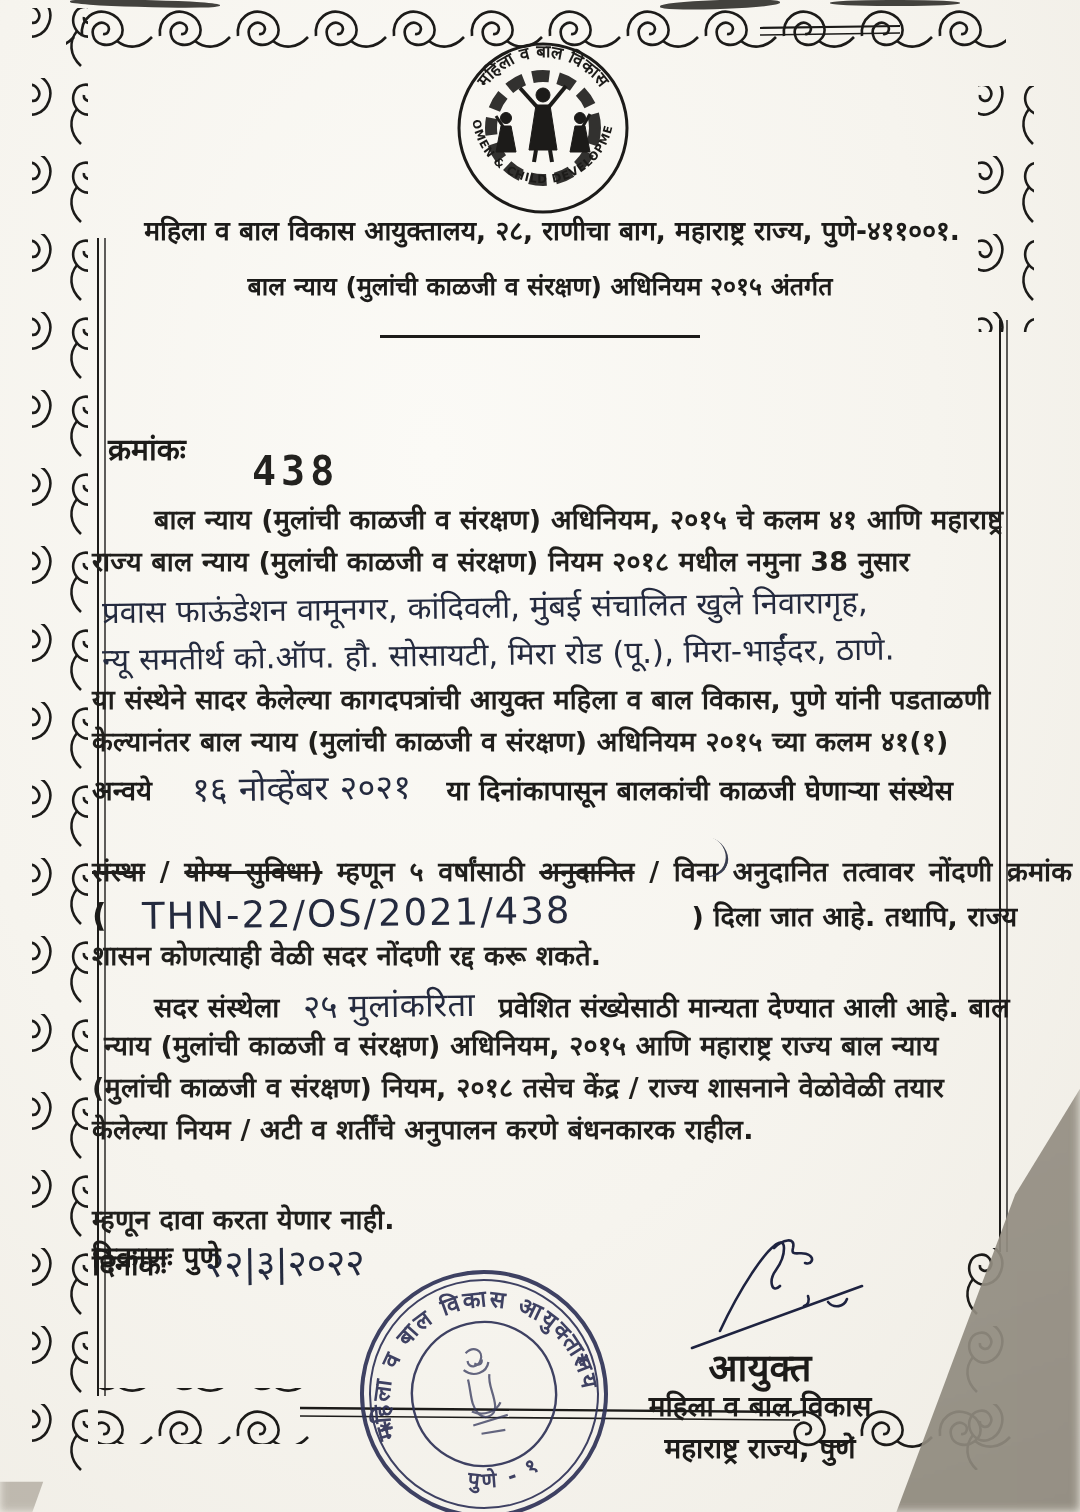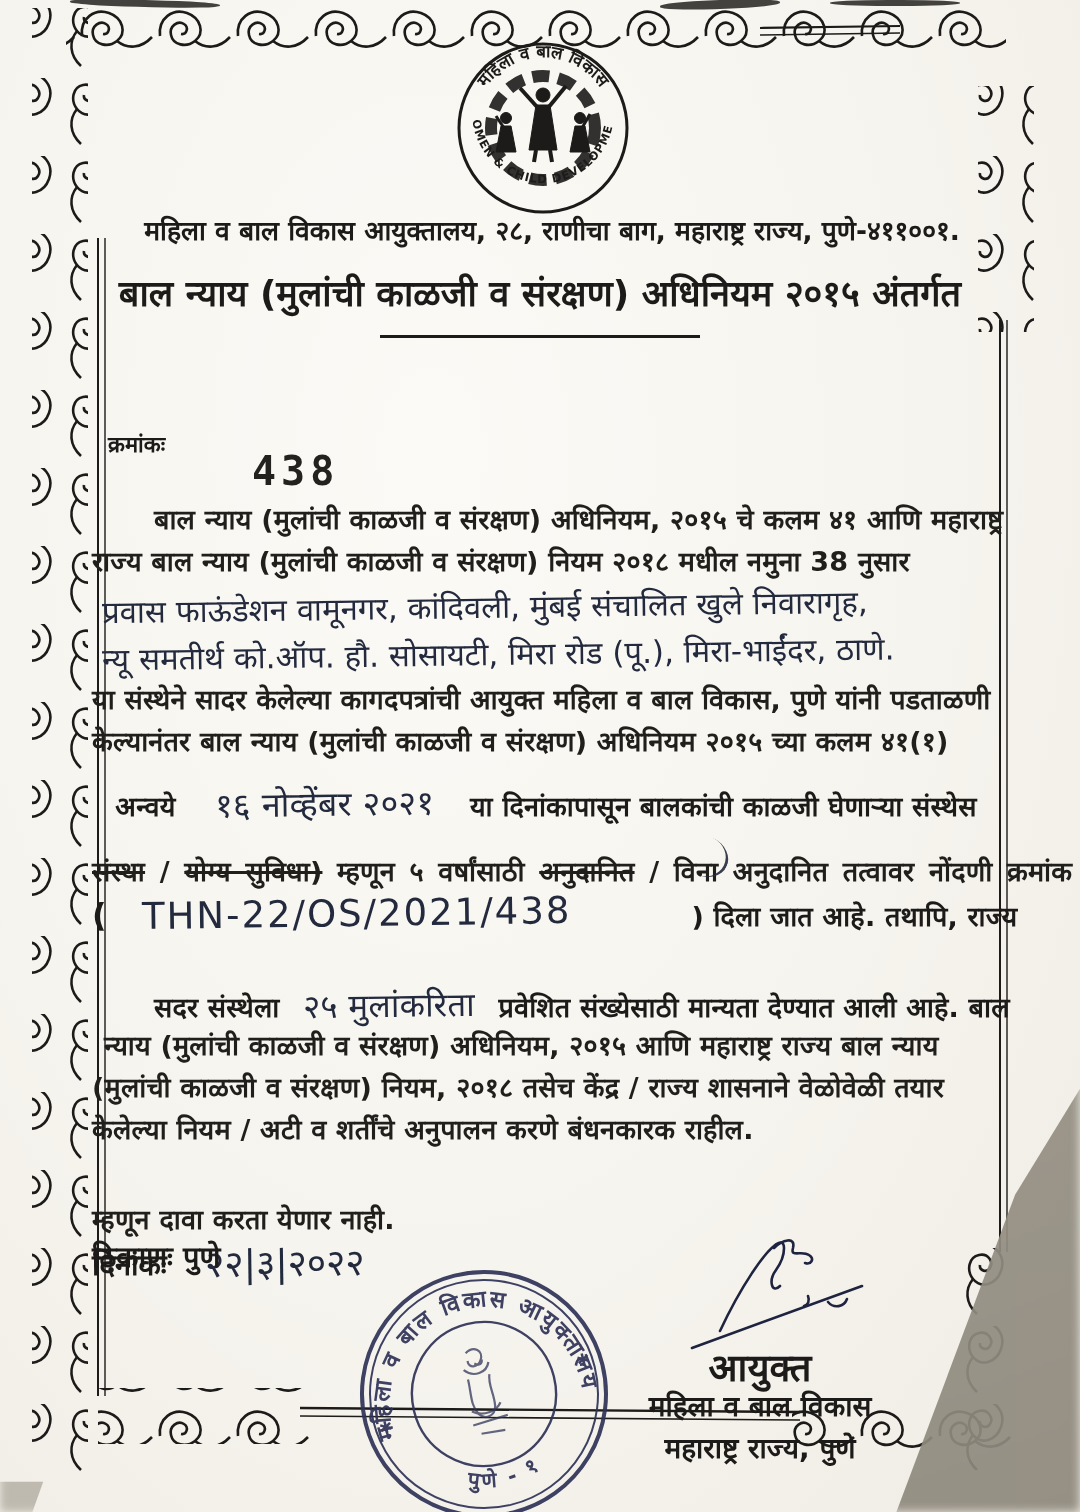--- a/index.html
+++ b/index.html
@@ -110,38 +110,38 @@
       <circle cx="58" cy="80" r="5.5"></circle>
       <path d="M53,88 L63,88 L68,114 L48,114 Z"></path>
       <line x1="56" y1="90" x2="48" y2="78" stroke-width="3"></line>
       <circle cx="132" cy="80" r="5.5"></circle>
       <path d="M127,88 L137,88 L142,114 L122,114 Z"></path>
       <line x1="134" y1="90" x2="142" y2="76" stroke-width="3"></line>
     </g>
   </svg>
 
   <div class="abs centered print" style="top:212px;font-size:26.5px;margin-left:24px;">महिला व बाल विकास आयुक्तालय, २८, राणीचा बाग,  महाराष्ट्र राज्य, पुणे-४११००१.</div>
-  <div class="abs centered print" style="top:268px;font-size:36px;">बाल न्याय (मुलांची काळजी व संरक्षण) अधिनियम २०१५ अंतर्गत</div>
+  <div class="abs centered print" style="top:268px;font-size:25px;">बाल न्याय (मुलांची काळजी व संरक्षण) अधिनियम २०१५ अंतर्गत</div>
 
   <div class="abs centered" style="top:330px;">
     <div class="underline2" style="width:320px;"></div>
   </div>
 
-  <div class="abs print" style="left:108px;top:428px;font-size:22px;">क्रमांकः</div>
+  <div class="abs print" style="left:108px;top:428px;font-size:30px;">क्रमांकः</div>
   <div class="abs" style="left:252px;top:448px;font-size:40px;font-weight:800;letter-spacing:5px;font-family:'DejaVu Sans Mono',monospace;color:#23221f;">438</div>
 
   <div class="line" style="top:500px;text-indent:62px;">बाल न्याय (मुलांची काळजी व संरक्षण) अधिनियम, २०१५ चे कलम ४१ आणि महाराष्ट्र</div>
   <div class="line" style="top:542px;">राज्य बाल न्याय (मुलांची काळजी व संरक्षण) नियम २०१८ मधील नमुना 38 नुसार</div>
 
   <div class="abs hand" style="left:102px;top:585px;font-size:31px;">प्रवास फाऊंडेशन वामूनगर, कांदिवली, मुंबई संचालित खुले निवारागृह,</div>
   <div class="abs hand" style="left:102px;top:632px;font-size:31px;">न्यू समतीर्थ को.ऑप. हौ. सोसायटी, मिरा रोड (पू.), मिरा-भाईंदर, ठाणे.</div>
 
   <div class="line" style="top:680px;">या संस्थेने सादर केलेल्या कागदपत्रांची आयुक्त महिला व बाल विकास, पुणे यांनी पडताळणी</div>
   <div class="line" style="top:722px;">केल्यानंतर बाल न्याय (मुलांची काळजी व संरक्षण) अधिनियम २०१५ च्या कलम ४१(१)</div>
-  <div class="line" style="top:780px;text-align:center;">
+  <div class="line" style="top:764px;">
     <span class="print">अन्वये</span>
     <span class="hand" style="font-size:34px;margin:0 26px 0 30px;">१६ नोव्हेंबर २०२१</span>
     <span class="print">या दिनांकापासून बालकांची काळजी घेणाऱ्या संस्थेस</span>
   </div>
 
   <div class="line" style="top:852px;word-spacing:5px;">
     <span class="struck">संस्था</span>
     <span>/</span>
     <span class="struck">योग्य सुविधा)</span>
     <span>म्हणून ५ वर्षांसाठी</span>
@@ -149,20 +149,21 @@
     <span>/</span>
     <span class="ticked">विना अनुदानित</span>
     <span>तत्वावर नोंदणी क्रमांक</span>
   </div>
 
   <div class="line" style="top:892px;">
     <span class="print" style="font-size:32px;">(</span>
     <span class="hand" style="font-size:37px;letter-spacing:2px;margin-left:26px;">THN-22/OS/2021/438</span>
     <span class="print" style="margin-left:110px;">) दिला जात आहे. तथापि, राज्य</span>
   </div>
+  <div class="line" style="top:936px;">शासन कोणत्याही वेळी सदर नोंदणी रद्द करू शकते.</div>
 
   <div class="line" style="top:982px;">
     <span class="print" style="margin-left:62px;">सदर संस्थेला</span>
     <span class="hand" style="font-size:33px;margin:0 14px;">२५ मुलांकरिता</span>
     <span class="print">प्रवेशित संख्येसाठी मान्यता देण्यात आली आहे. बाल</span>
   </div>
   <div class="line" style="top:1026px;margin-left:12px;">न्याय (मुलांची काळजी व संरक्षण) अधिनियम, २०१५ आणि महाराष्ट्र राज्य बाल न्याय</div>
   <div class="line" style="top:1068px;">(मुलांची काळजी व संरक्षण) नियम, २०१८ तसेच केंद्र / राज्य शासनाने वेळोवेळी तयार</div>
   <div class="line" style="top:1110px;">केलेल्या नियम / अटी व शर्तींचे अनुपालन करणे बंधनकारक राहील.</div>
 

